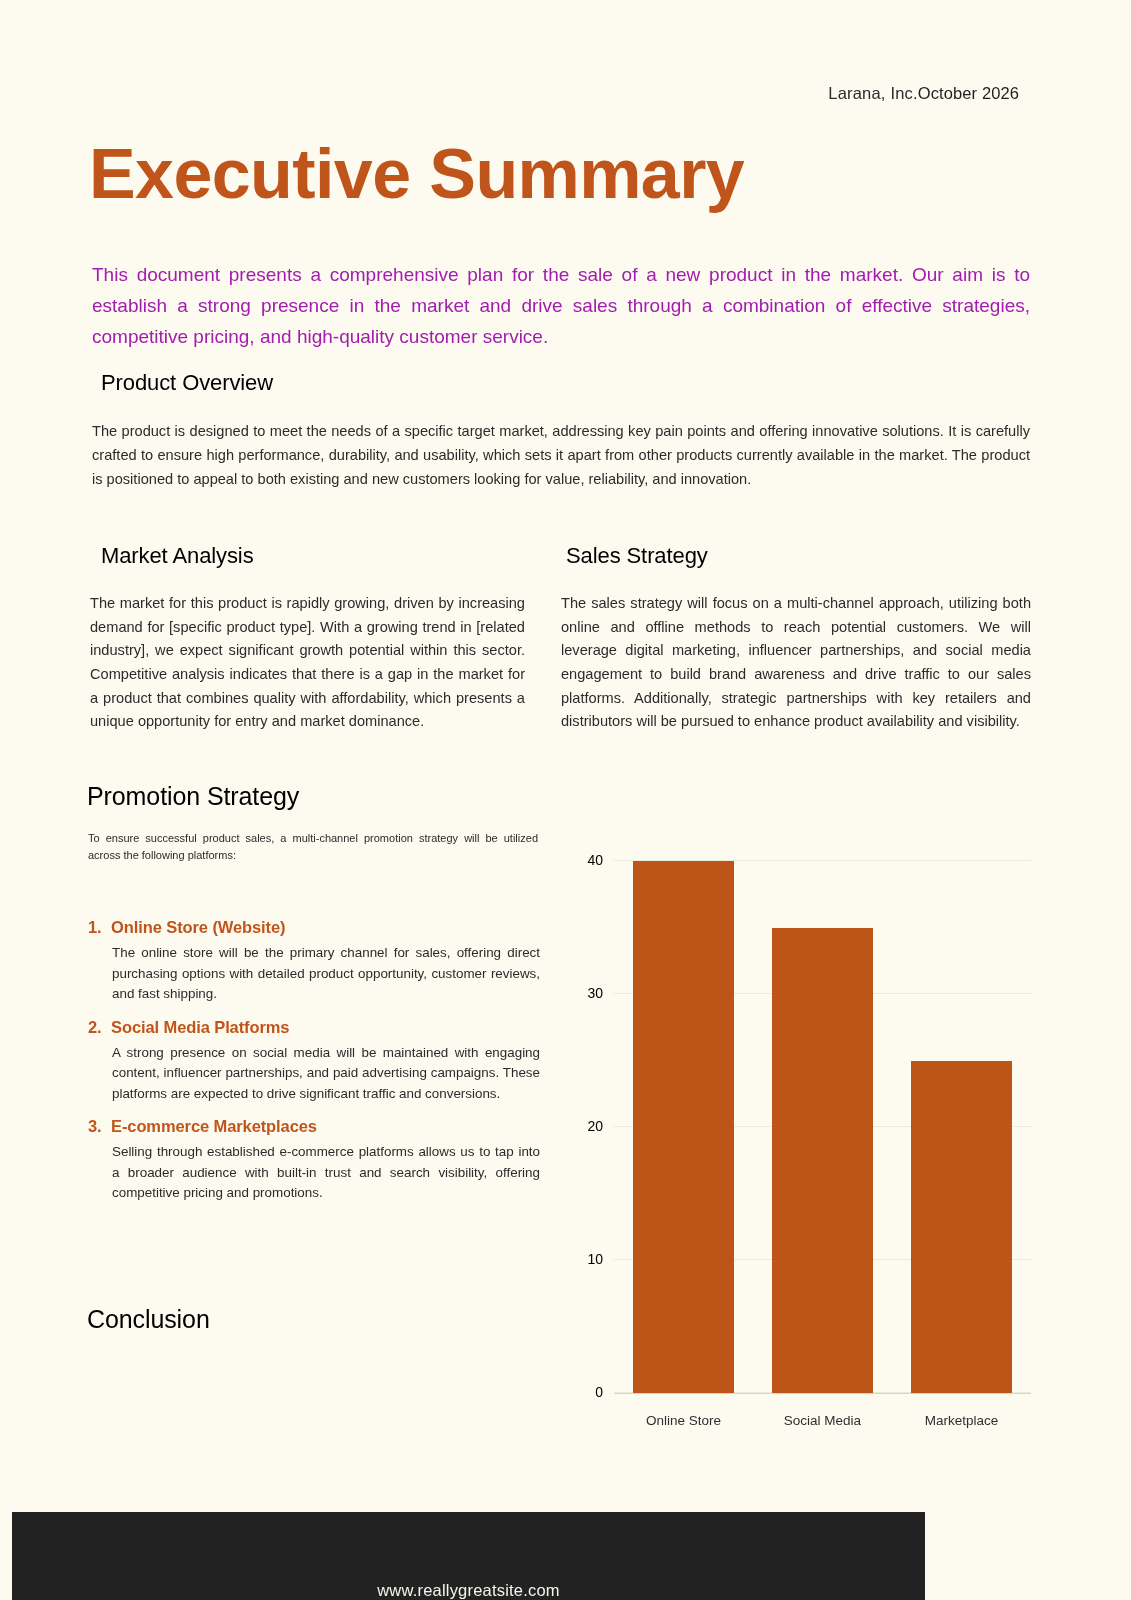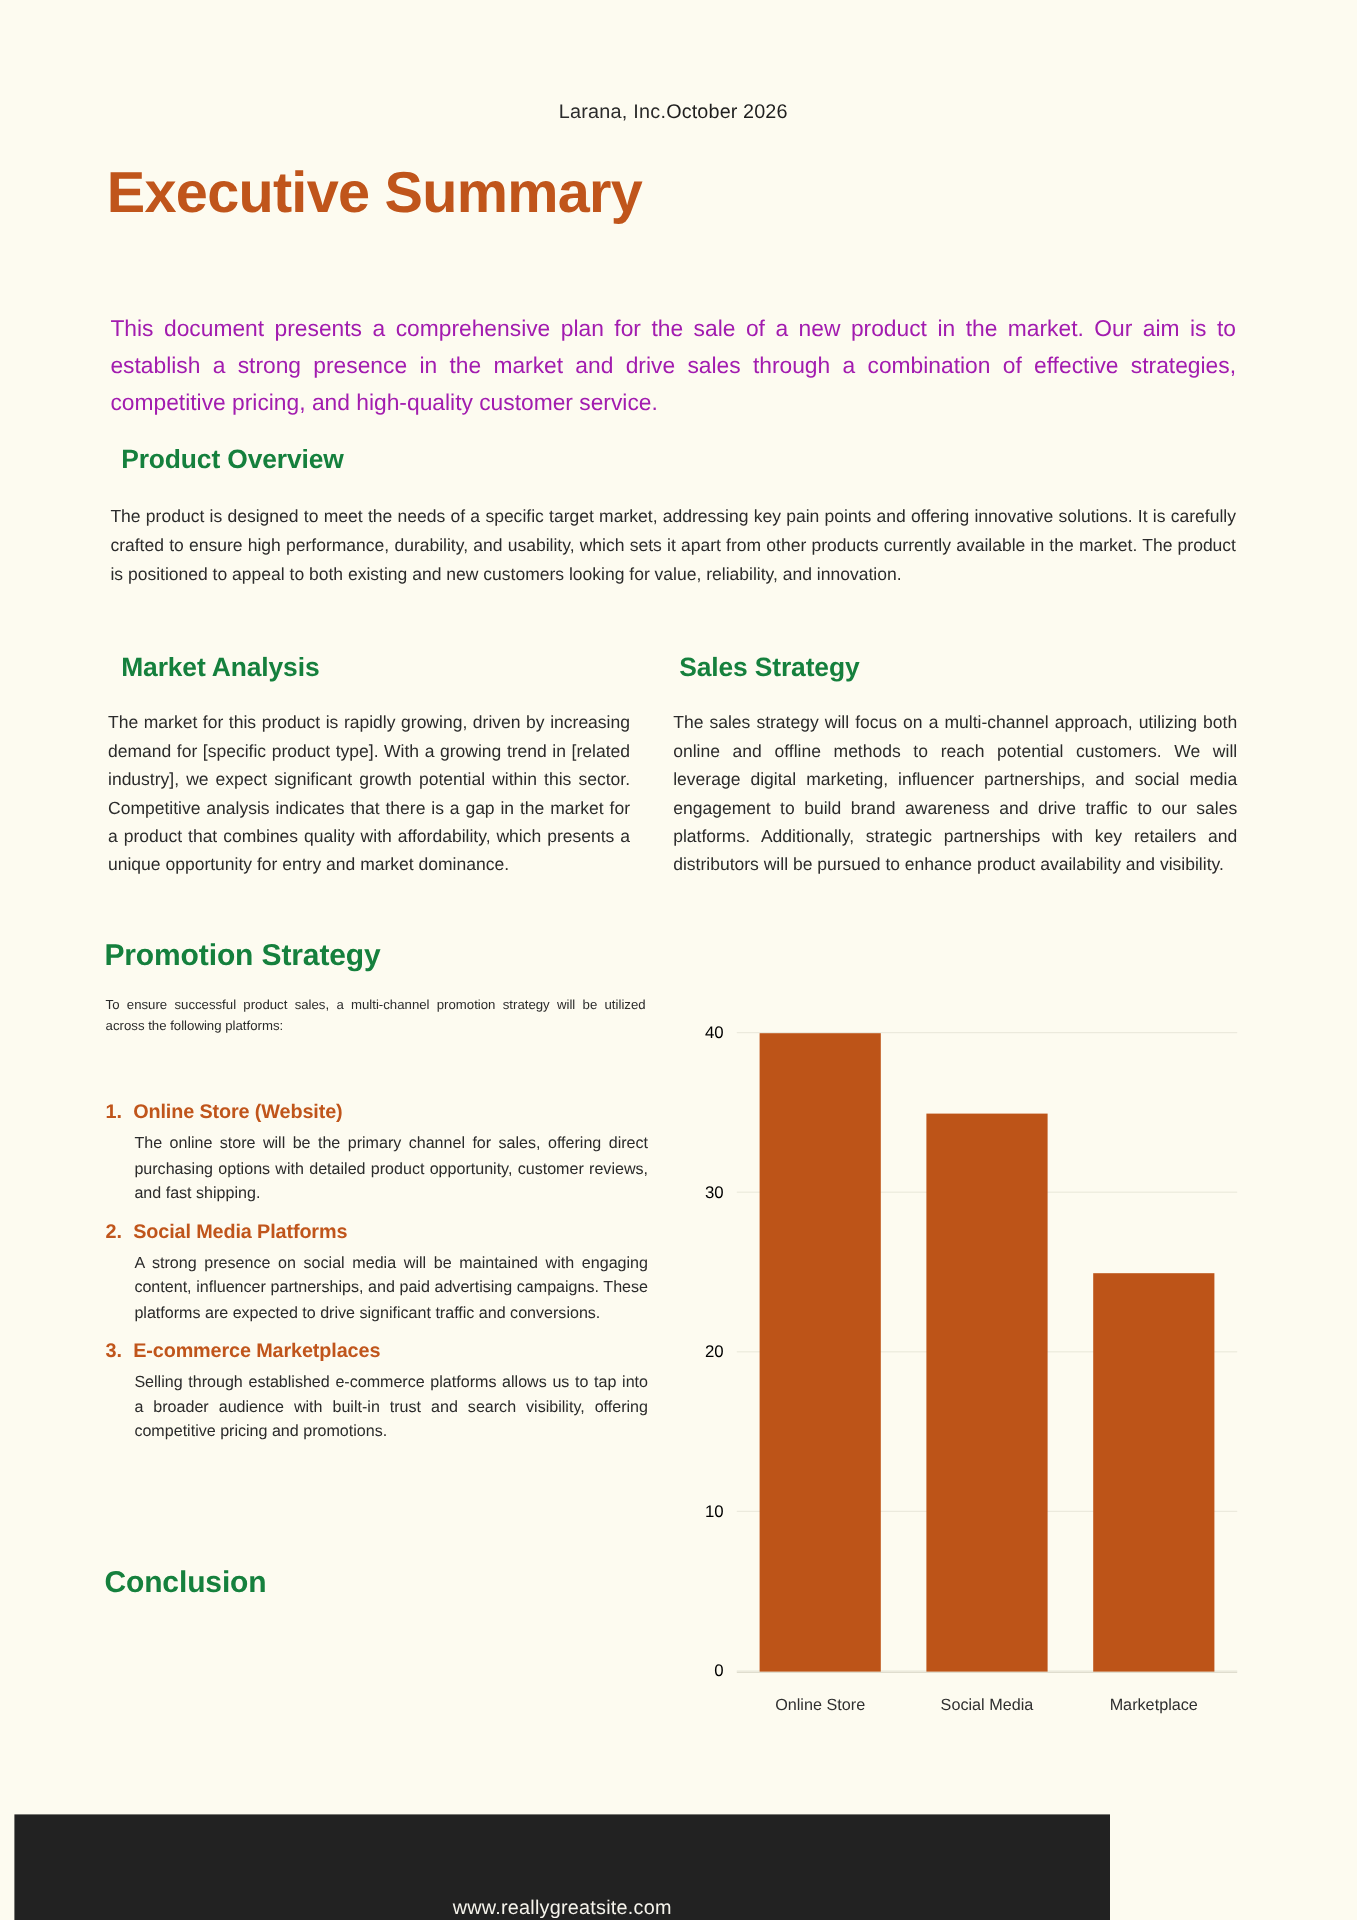--- a/index.html
+++ b/index.html
@@ -20,65 +20,65 @@
   .page {
     position: relative;
     width: 1131px;
     height: 1600px;
     background: #FDFBF0;
   }
 
   
   .doc-header {
     position: absolute;
-    left: 91px;
+    left: 79px;
     top: 84px;
     width: 940px;
     display: flex;
-    justify-content: center;
+    justify-content: flex-end;
     align-items: baseline;
   }
   .company-name {
     font-size: 16.5px;
     color: #2b2b2b;
     letter-spacing: 0.2px;
   }
   .doc-date {
     font-size: 16.5px;
     font-weight: normal;
     color: #1f1f1f;
     letter-spacing: 0.1px;
   }
 
   .doc-title {
     position: absolute;
     left: 89px;
     top: 136px;
-    font-size: 48px;
+    font-size: 70px;
     font-weight: 800;
     color: #C0551B;
     letter-spacing: -0.6px;
     line-height: 1.1;
   }
 
   
   .intro {
     position: absolute;
     left: 92px;
     top: 260px;
     width: 938px;
     font-size: 19px;
     line-height: 1.62;
     text-align: justify;
     color: #a21caf;
   }
 
   h2.section-head {
-    color: #15803d;
-    font-weight: 700;
+    color: #000000;
+    font-weight: 400;
     letter-spacing: -0.1px;
   }
 
   
   .product-overview-head {
     position: absolute;
     left: 101px;
     top: 370px;
     font-size: 22px;
   }

